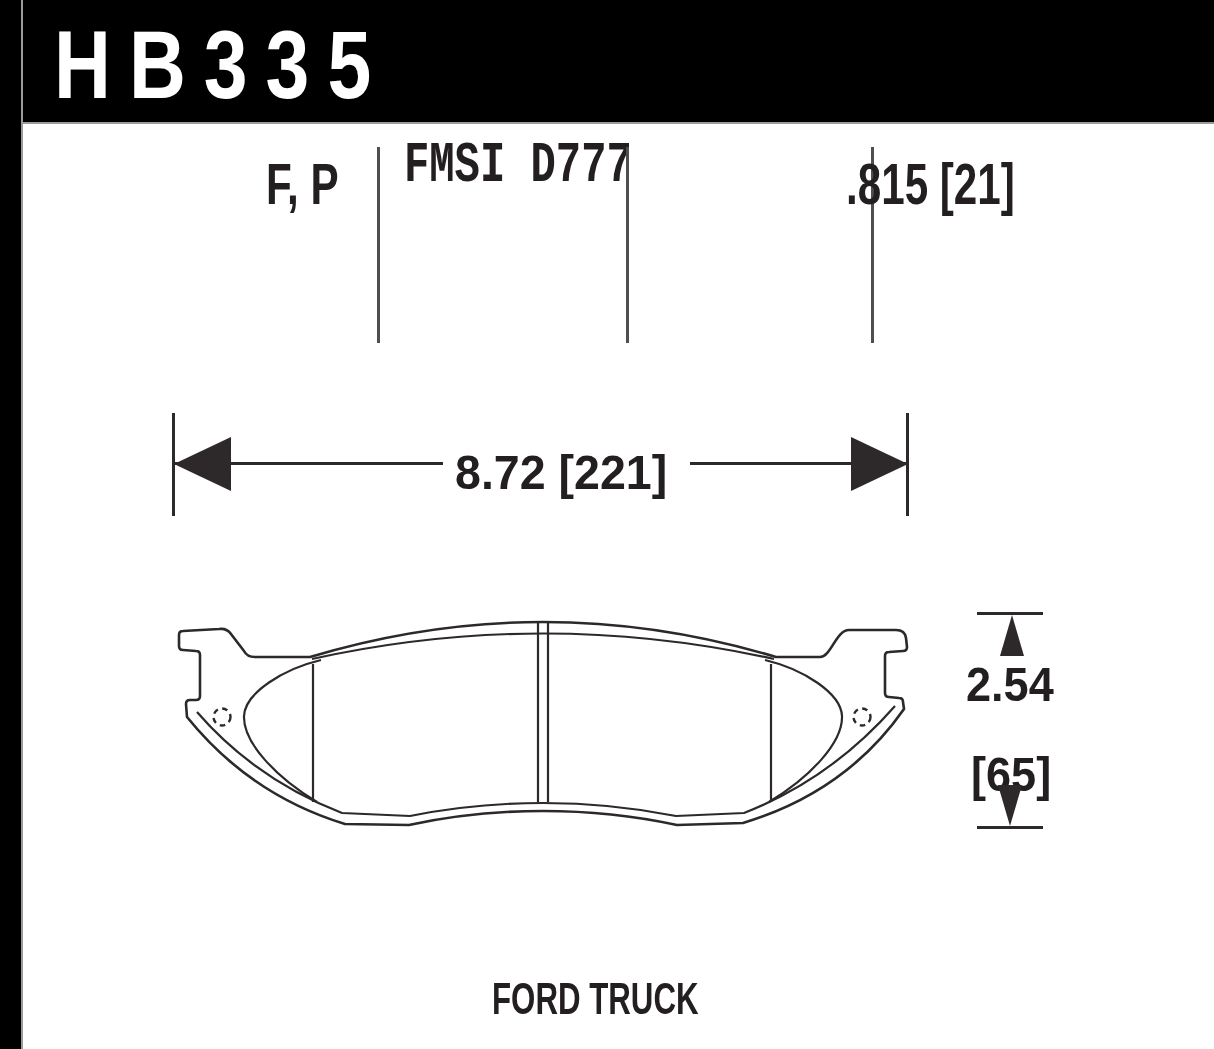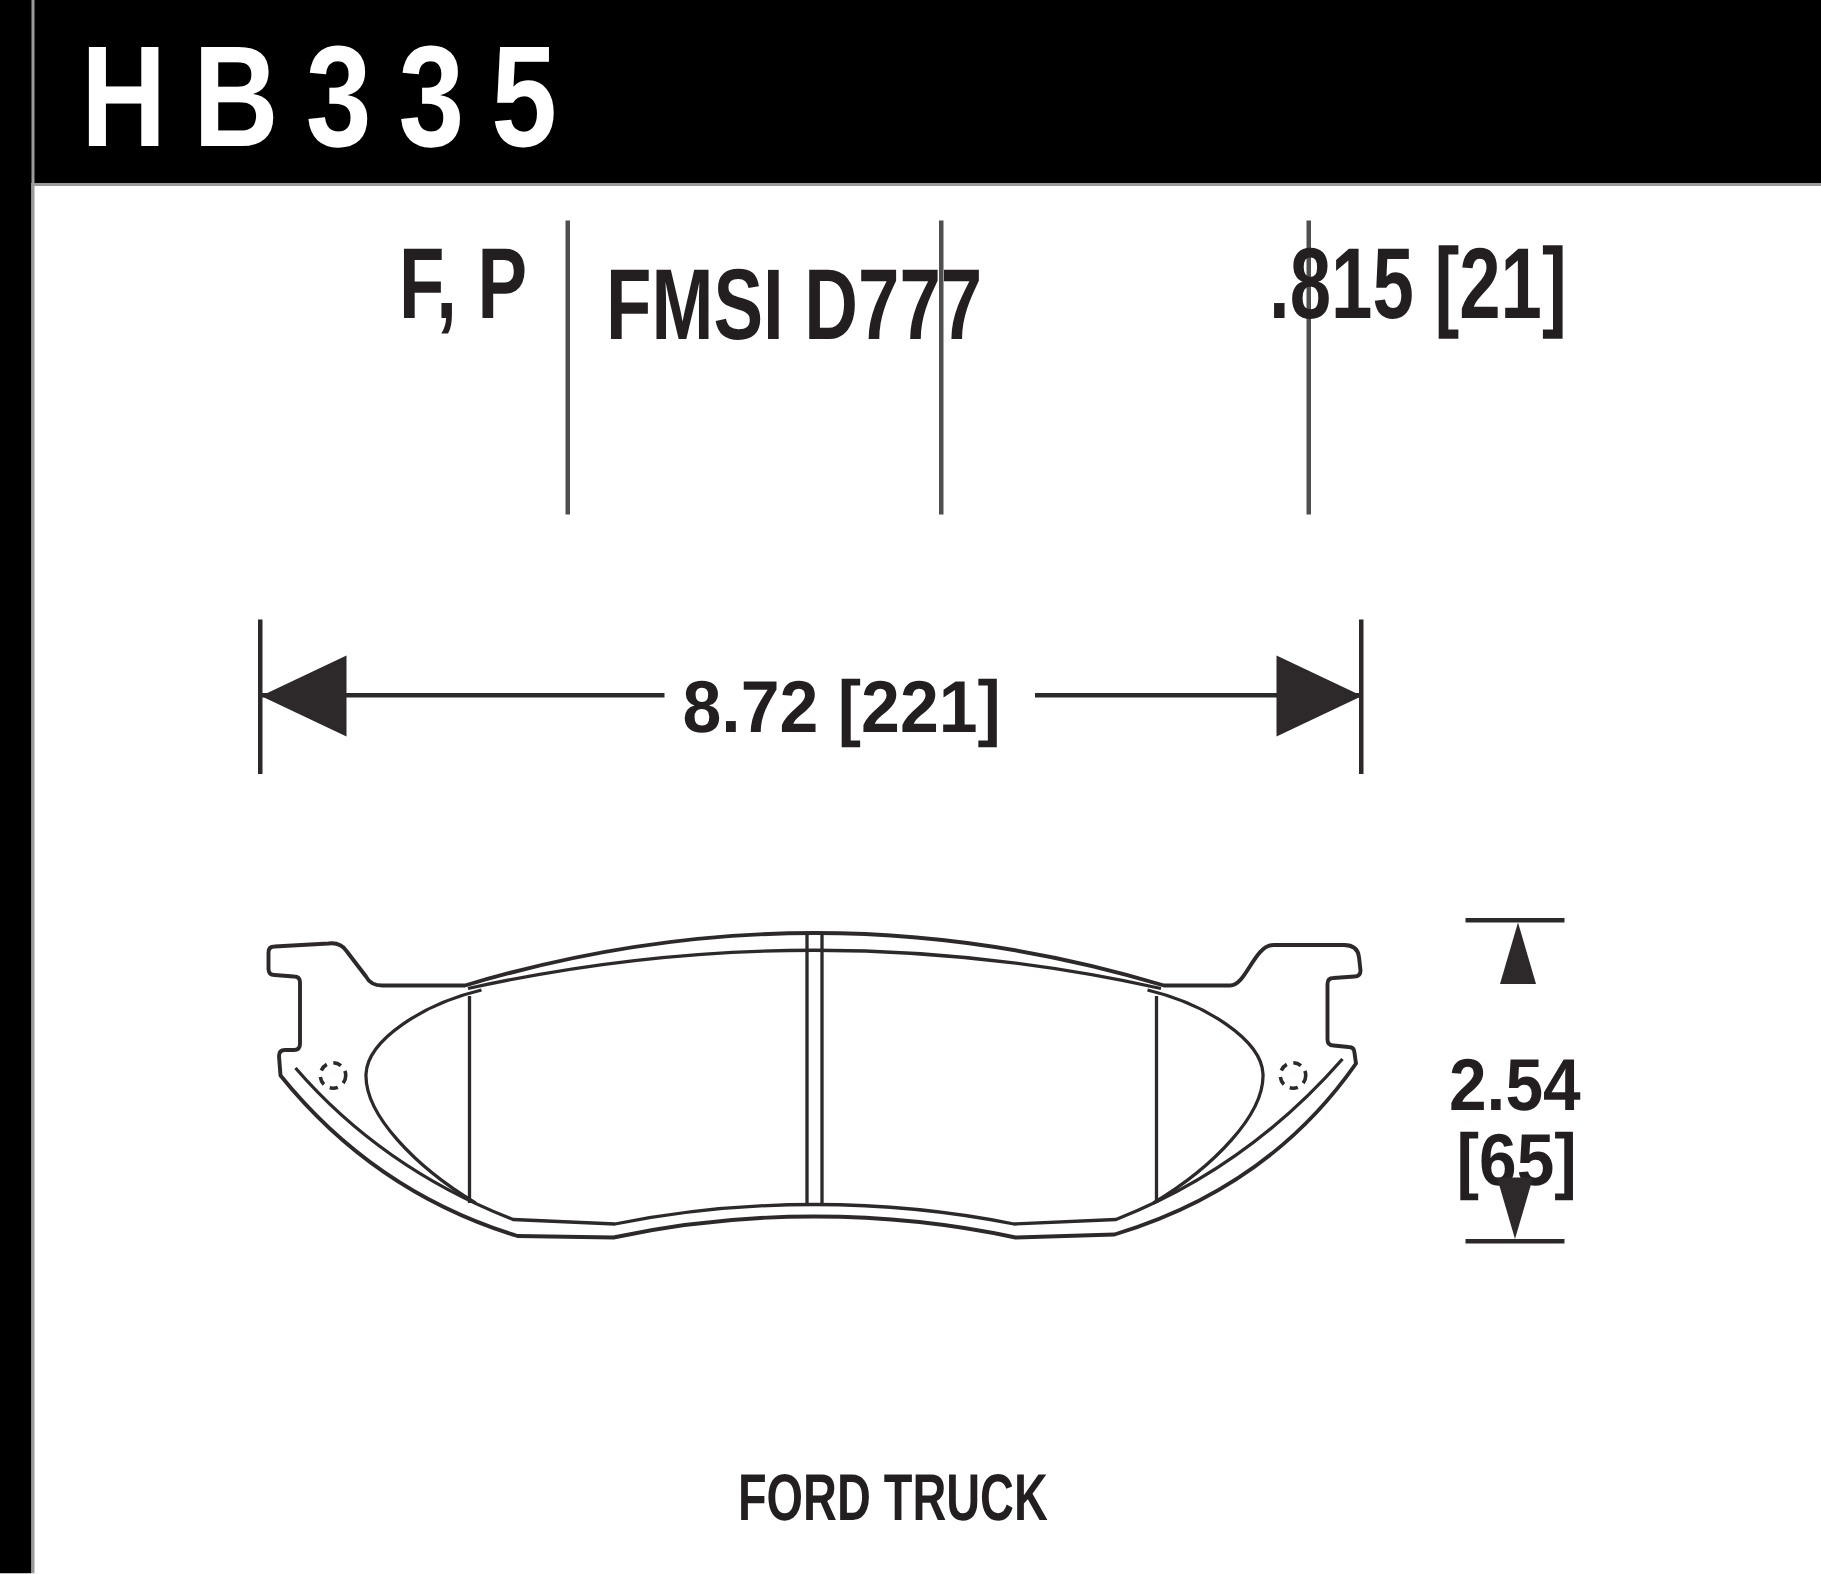--- a/index.html
+++ b/index.html
@@ -19,21 +19,21 @@
   
   .header-bar{left:0;top:0;width:1214px;height:122px;background:var(--bar);}
   .header-underline{left:21px;top:122px;width:1193px;height:2px;background:var(--edge);}
   .left-strip{left:0;top:0;width:21px;height:1049px;background:var(--bar);}
   .left-strip-edge{left:21px;top:0;width:2px;height:1049px;background:var(--edge);}
   .part-number{left:54px;top:10px;font-size:96px;letter-spacing:22px;color:var(--bar-text);text-decoration:underline;}
   .part-number .cond{transform:scaleX(0.82);}
 
   
   .divider{top:147px;width:3px;height:196px;background:var(--divider);}
-  .spec-text{font-size:67px;}
+  .spec-text{font-size:57px;}
   .spec-text .cond{transform:scaleX(0.74);}
 
   
   .tick-v{width:3px;height:103px;background:var(--line);}
   .tick-h{width:66px;height:3px;background:var(--line);}
   .dim-line-h{left:174px;top:462px;width:734px;height:3px;background:var(--line);}
   .dim-text{font-size:49px;text-align:right;}
   .dim-text .cond{transform:scaleX(0.95);}
   .dim-label-h{left:443px;top:434px;background:var(--page);padding:10px 12px;}
   .arrow{width:0;height:0;}
@@ -53,21 +53,21 @@
 <body>
 
 <div class="abs header-bar"></div>
 <div class="abs left-strip"></div>
 <div class="abs left-strip-edge"></div>
 <div class="abs header-underline"></div>
 <div class="abs part-number"><span class="cond">HB335</span></div>
 
 <div class="abs spec-text" style="left:266px;top:151px;"><span class="cond">F, P</span></div>
 <div class="abs divider" style="left:377px;"></div>
-<div class="abs spec-text" style="left:404px;top:165px;"><span class="cond">FMSI D777</span></div>
+<div class="abs spec-text" style="left:404px;top:134px;font-family:Liberation Mono, monospace;"><span class="cond">FMSI D777</span></div>
 <div class="abs divider" style="left:626px;"></div>
 <div class="abs divider" style="left:871px;"></div>
 <div class="abs spec-text" style="left:846px;top:151px;"><span class="cond">.815 [21]</span></div>
 
 <div class="abs tick-v" style="left:172px;top:413px;"></div>
 <div class="abs tick-v" style="left:906px;top:413px;"></div>
 <div class="abs dim-line-h"></div>
 <div class="abs arrow arrow-left"></div>
 <div class="abs arrow arrow-right"></div>
 <div class="abs dim-text dim-label-h"><span class="cond">8.72 [221]</span></div>
@@ -87,18 +87,18 @@
   <path stroke-width="2.2" d="M 765 660 C 803 669 841 693 842 716 C 843 743 809 778 769 802"></path>
   <path stroke-width="2.2" d="M 313 664 L 313 802"></path>
   <path stroke-width="2.2" d="M 771 664 L 771 802"></path>
   <path stroke-width="2.2" d="M 538 623 L 538 802 M 548 623 L 548 802"></path>
   <circle cx="222" cy="717" r="8.5" stroke-width="2.4" stroke-dasharray="5.5 4.5"></circle>
   <circle cx="862" cy="717" r="8.5" stroke-width="2.4" stroke-dasharray="5.5 4.5"></circle>
 </svg>
 
 <div class="abs tick-h" style="left:977px;top:612px;"></div>
 <div class="abs arrow arrow-up"></div>
-<div class="abs dim-text dim-text-v" style="left:966px;top:656px;margin-top:40px;"><span class="cond">2.54</span></div>
+<div class="abs dim-text dim-text-v" style="left:966px;top:656px;"><span class="cond">2.54</span></div>
 <div class="abs dim-text dim-text-v" style="left:971px;top:746px;"><span class="cond">[65]</span></div>
 <div class="abs arrow arrow-down"></div>
 <div class="abs tick-h" style="left:977px;top:826px;"></div>
 
 <div class="abs app-text"><span class="cond">FORD TRUCK</span></div>
 
 </body></html>

